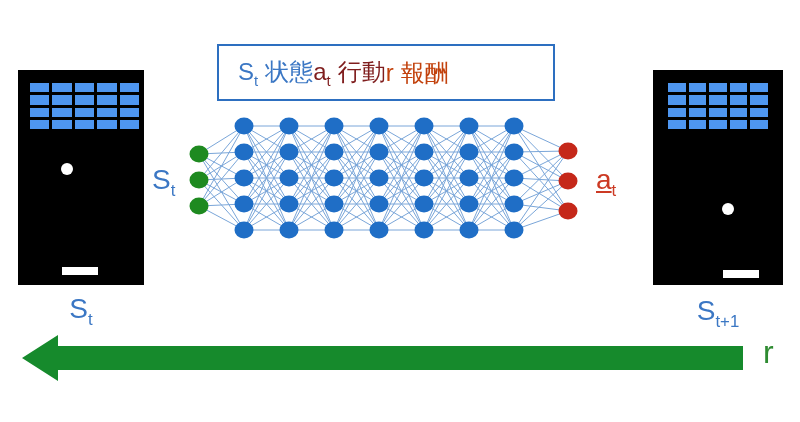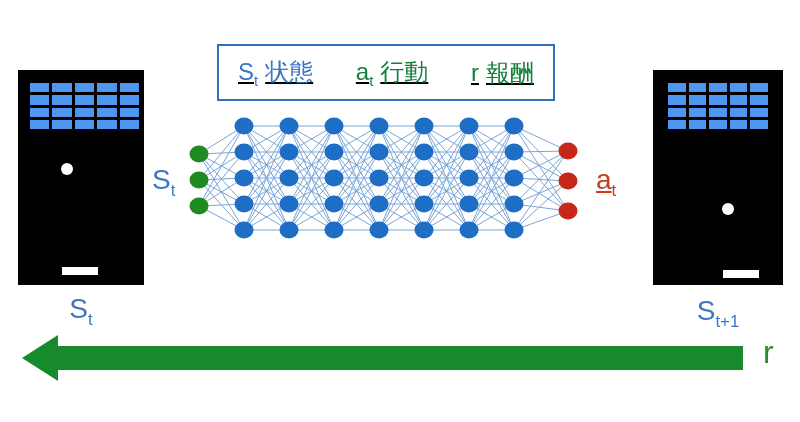--- a/index.html
+++ b/index.html
@@ -9,29 +9,29 @@
     font-family:"Liberation Sans", sans-serif;
     position:relative;
     overflow:hidden;
   }
   .canvas { position:absolute; left:0; top:0; width:800px; height:422px; }
 
   
   .legend {
     position:absolute; left:217px; top:44px; width:338px; height:57px;
     border:2px solid #2d6fc0; background:#ffffff;
-    display:flex; align-items:center; justify-content:space-between;
-    padding:0 19px; font-size:24px;text-decoration:underline;
+    display:flex; align-items:center; 
+    padding:0 19px; font-size:24px;
   }
   .legend-item { white-space:nowrap; }
   .legend-item sub { font-size:0.62em; }
   .legend-item .jp { margin-left:7px; }
   .c-blue  { color:#3b77c4; }
-  .c-red   { color:#15803d; }
-  .c-green { color:#15803d; }
+  .c-red   { color:#7f1d1d; }
+  .c-green { color:#c2410c; }
 
   
   .machine { position:absolute; background:#000000; }
   .machine-left  { left:18px;  top:70px; width:126px; height:215px; }
   .machine-right { left:653px; top:70px; width:130px; height:215px; }
   .bricks {
     position:absolute; display:grid;
     grid-template-columns:repeat(5,1fr); grid-template-rows:repeat(4,1fr);
     gap:3px;
   }

